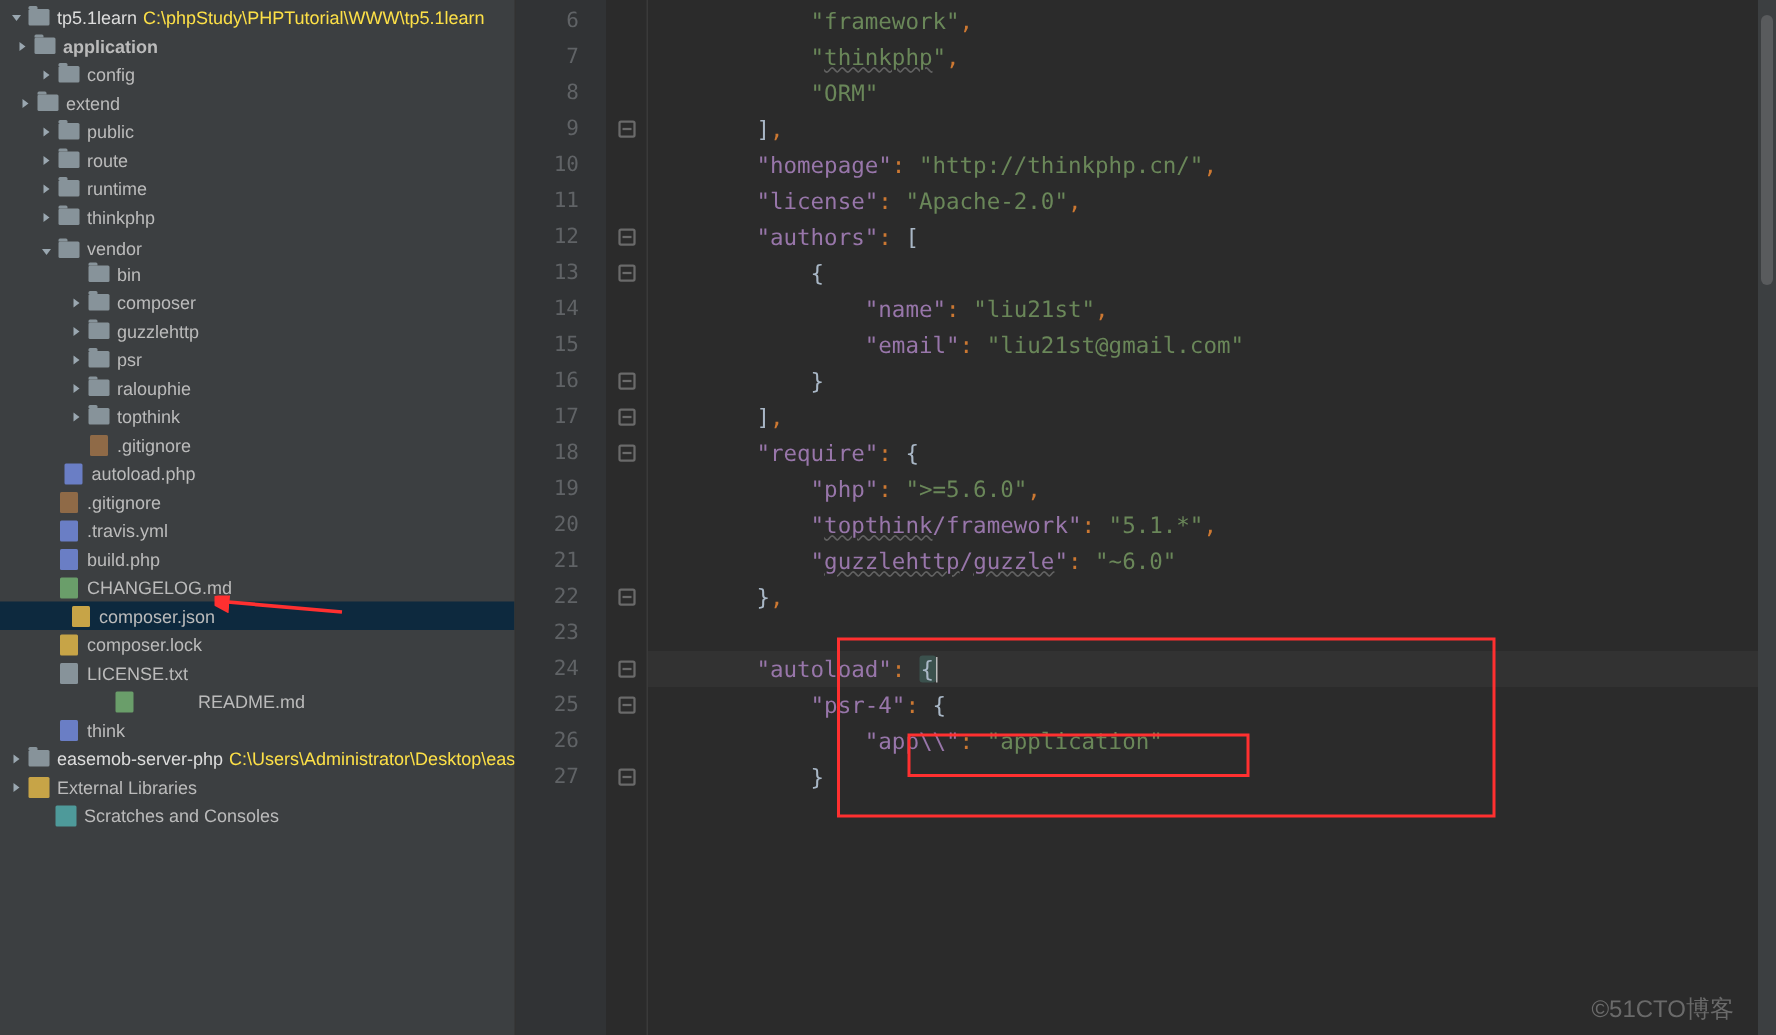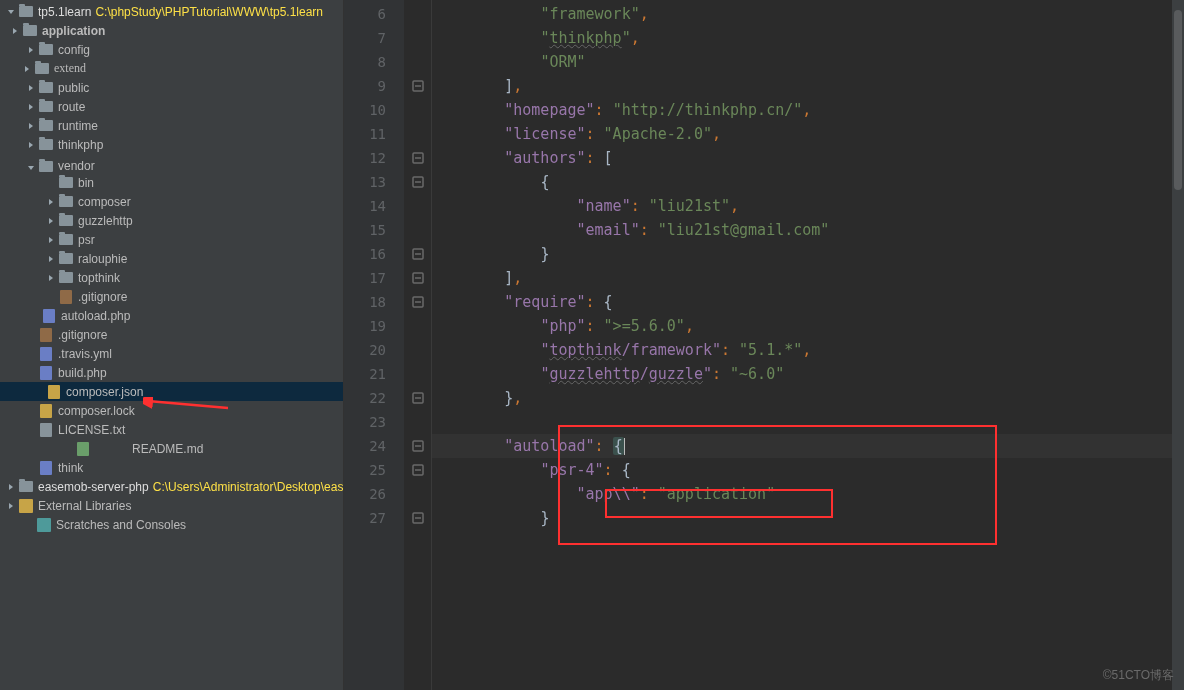--- a/index.html
+++ b/index.html
@@ -35,21 +35,21 @@
   .cl{height:24px;line-height:24px;white-space:pre}
   .cl.current{background:#323232}
   .s{color:#6a8759}
   .p{color:#cc7832}
   .k{color:#9876aa}
   .d{color:#a9b7c6}
   .u{text-decoration:underline wavy rgba(128,128,128,.65);text-decoration-thickness:1px}
   
   .hl-red1{position:absolute;left:558px;top:425px;width:439px;height:120px;border:2px solid #ff3030;pointer-events:none}
   .hl-red2{position:absolute;left:605px;top:489px;width:228px;height:29px;border:2px solid #ff3030;pointer-events:none}
-  .watermark{position:absolute;right:10px;bottom:6px;color:#6a6a6a;font-size:12px;font-family:Arial}
+  .watermark{position:absolute;right:28px;bottom:6px;color:#6a6a6a;font-size:16px;font-family:Arial}
   .arrow-red{position:absolute;left:143px;top:397px;pointer-events:none}
   .caret{display:inline-block;width:1px;height:17px;background:#bbbbbb;vertical-align:middle;margin-left:0}
   .rs-brace{background:#3b514d;border-radius:2px;padding:0 1px}
   .scrollbar{position:absolute;right:0;top:0;bottom:0;width:12px;background:#3c3f41}
   .thumb{position:absolute;right:2px;top:10px;width:8px;height:180px;background:#595b5d;border-radius:4px}
   .lib-ico{width:14px;height:14px;background:#c7a447;border-radius:1px}
   .scratch-ico{width:14px;height:14px;background:#4e9a9a;border-radius:1px}
 </style>
 </head>
 <body>
@@ -84,21 +84,21 @@
           <span class="arrow">
             <svg viewBox="0 0 8 8">
               <path d="M2 1 L6 4 L2 7 Z"></path>
             </svg>
           </span>
           <span class="icon">
             <span class="folder-ico"></span>
           </span>
           <span class="label">config</span>
         </div>
-        <div class="node" style="padding-left: 22px; font-family: Liberation Serif, serif;">
+        <div class="node" style="padding-left: 12px;">
           <span class="arrow">
             <svg viewBox="0 0 8 8">
               <path d="M2 1 L6 4 L2 7 Z"></path>
             </svg>
           </span>
           <span class="icon">
             <span class="folder-ico"></span>
           </span>
           <span class="label">extend</span>
         </div>
@@ -246,20 +246,27 @@
             <span class="file-ico file-ico-yml"></span>
           </span>
           <span class="label">.travis.yml</span>
         </div>
         <div class="node" style="padding-left: 26px;">
           <span class="arrow"></span>
           <span class="icon">
             <span class="file-ico file-ico-php"></span>
           </span>
           <span class="label">build.php</span>
+        </div>
+        <div class="node" style="padding-left: 26px;">
+          <span class="arrow"></span>
+          <span class="icon">
+            <span class="file-ico file-ico-md"></span>
+          </span>
+          <span class="label">CHANGELOG.md</span>
         </div>
         <div class="node selected" style="padding-left: 34px;">
           <span class="arrow"></span>
           <span class="icon">
             <span class="file-ico file-ico-json"></span>
           </span>
           <span class="label">composer.json</span>
         </div>
         <div class="node" style="padding-left: 26px;">
           <span class="arrow"></span>

